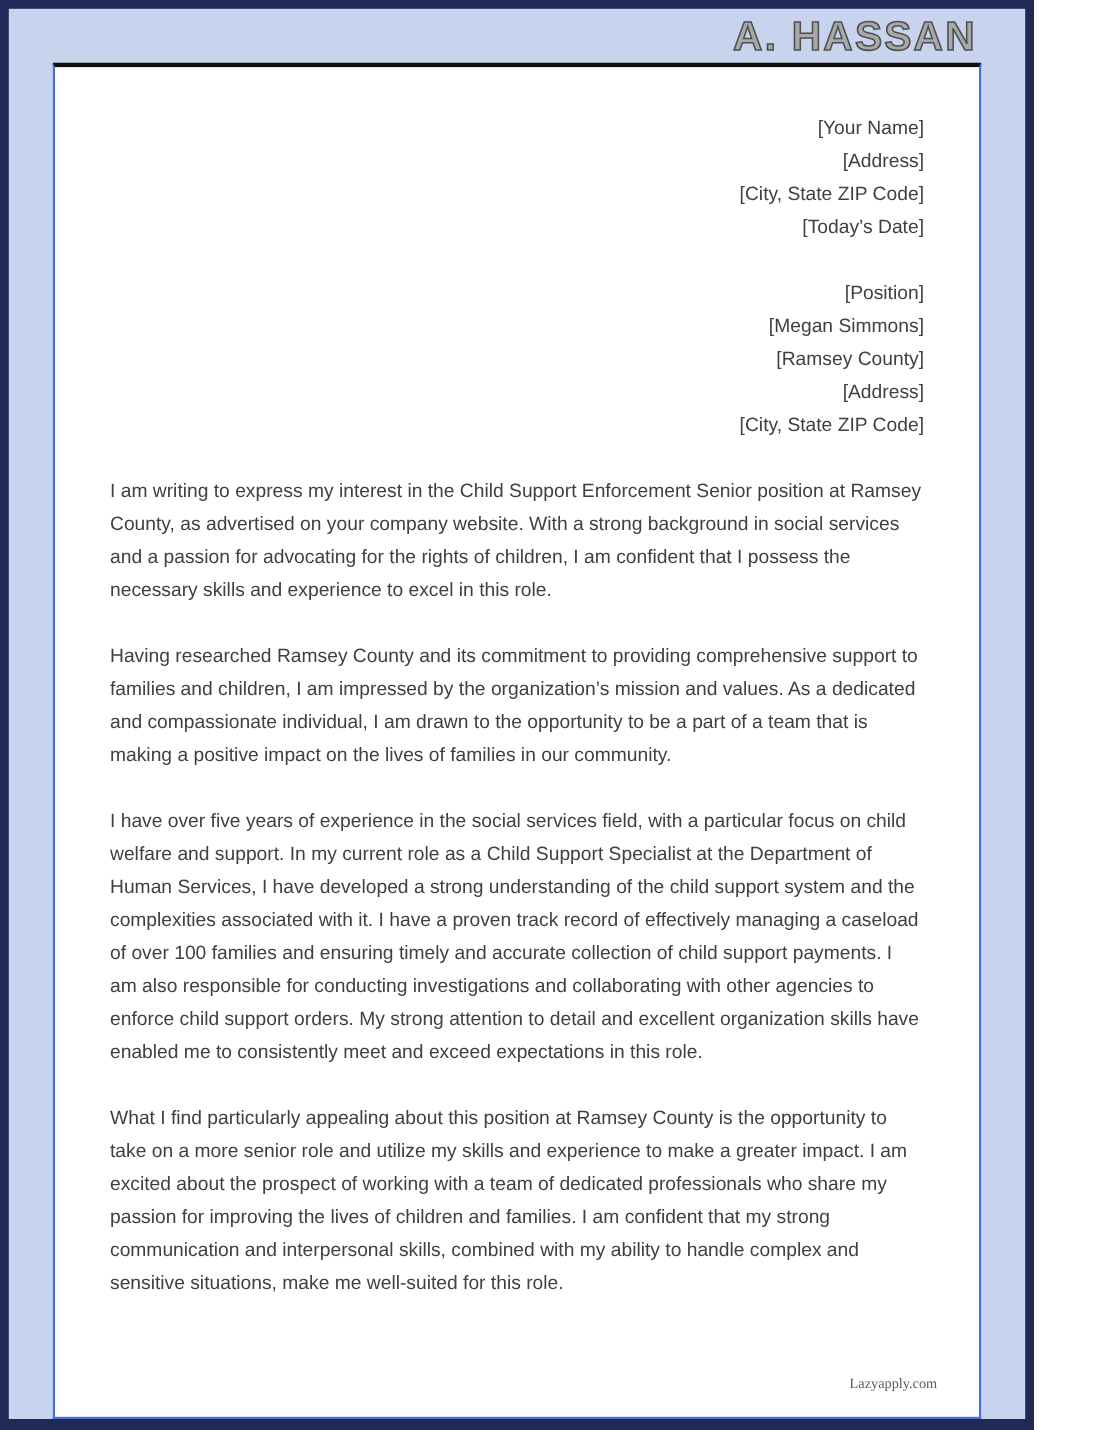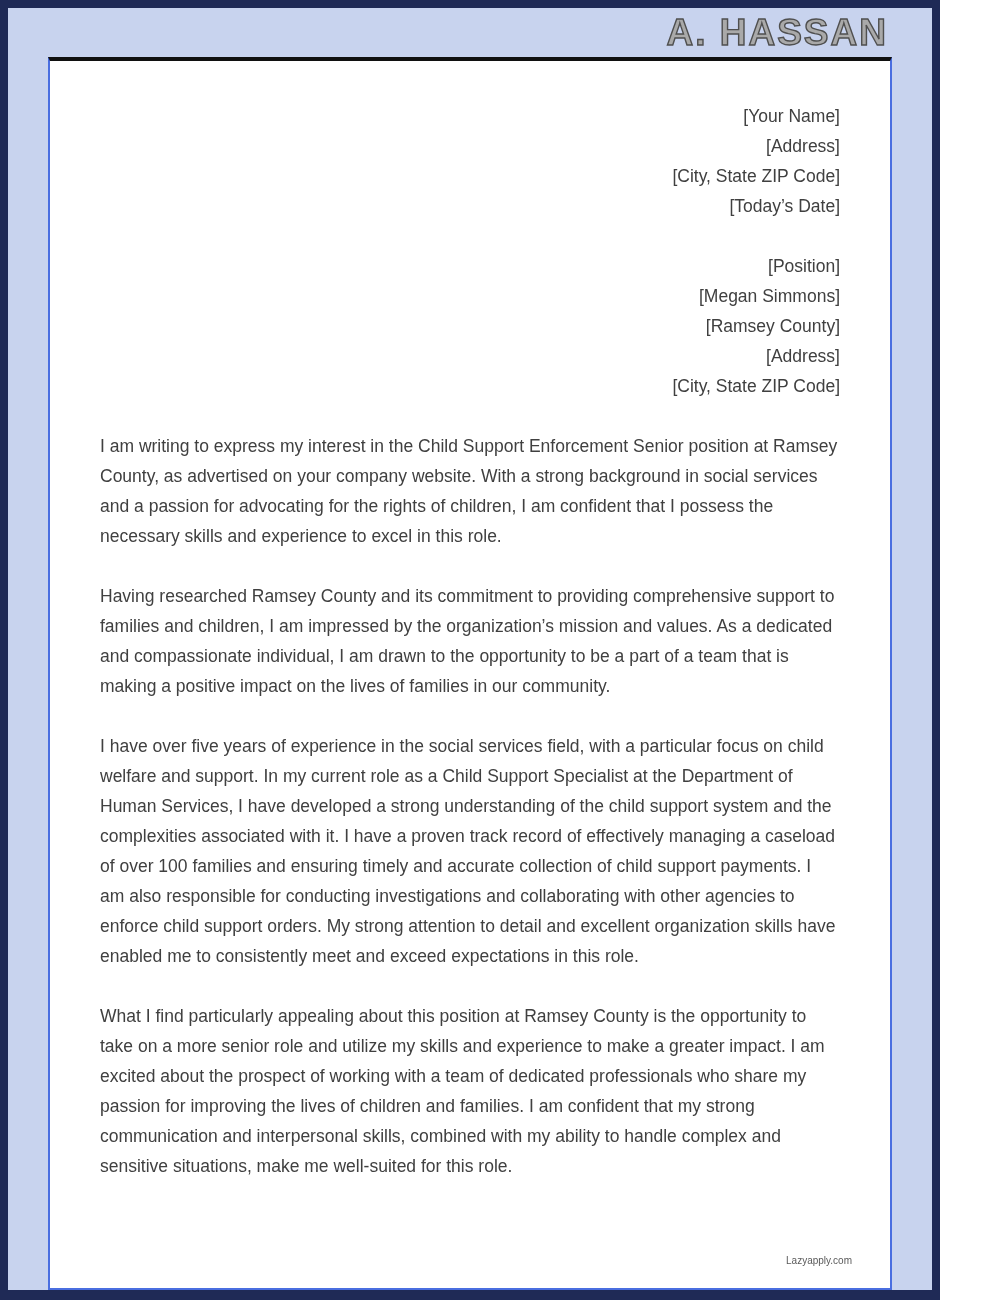--- a/index.html
+++ b/index.html
@@ -60,23 +60,24 @@
   .block { margin-bottom: 30px; }
 
   .line { white-space: pre-wrap; text-align: right; }
 
   .para { text-align: left; }
 
   .watermark {
     position: absolute;
     right: 80px;
     bottom: 24px;
-    font-size: 10px;
+    font-size: 13px;
     color: var(--watermark-text, #5a5a5a);
     z-index: 2;
+    font-family: Liberation Serif, serif;
   }
 </style>
 </head>
 <body>
 
 <div class="frame">
   <div class="canvas">
 
     <div class="brand">A. HASSAN</div>
 

